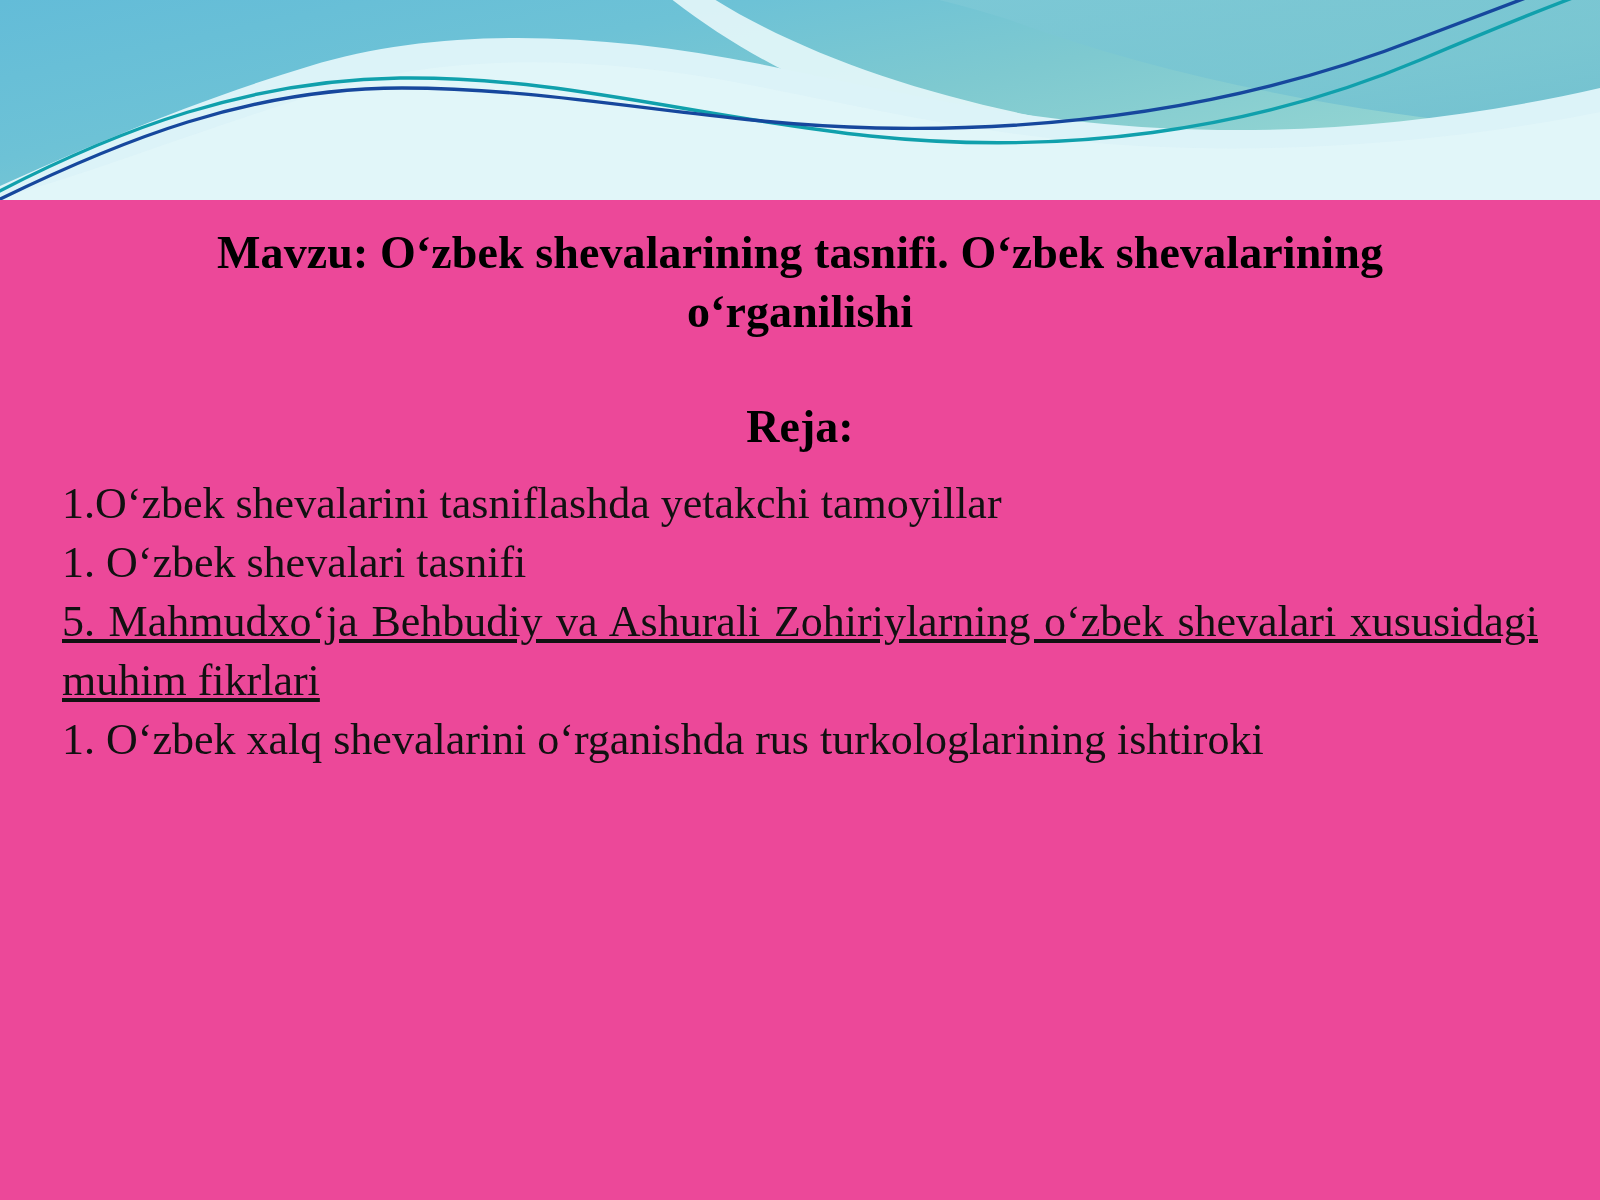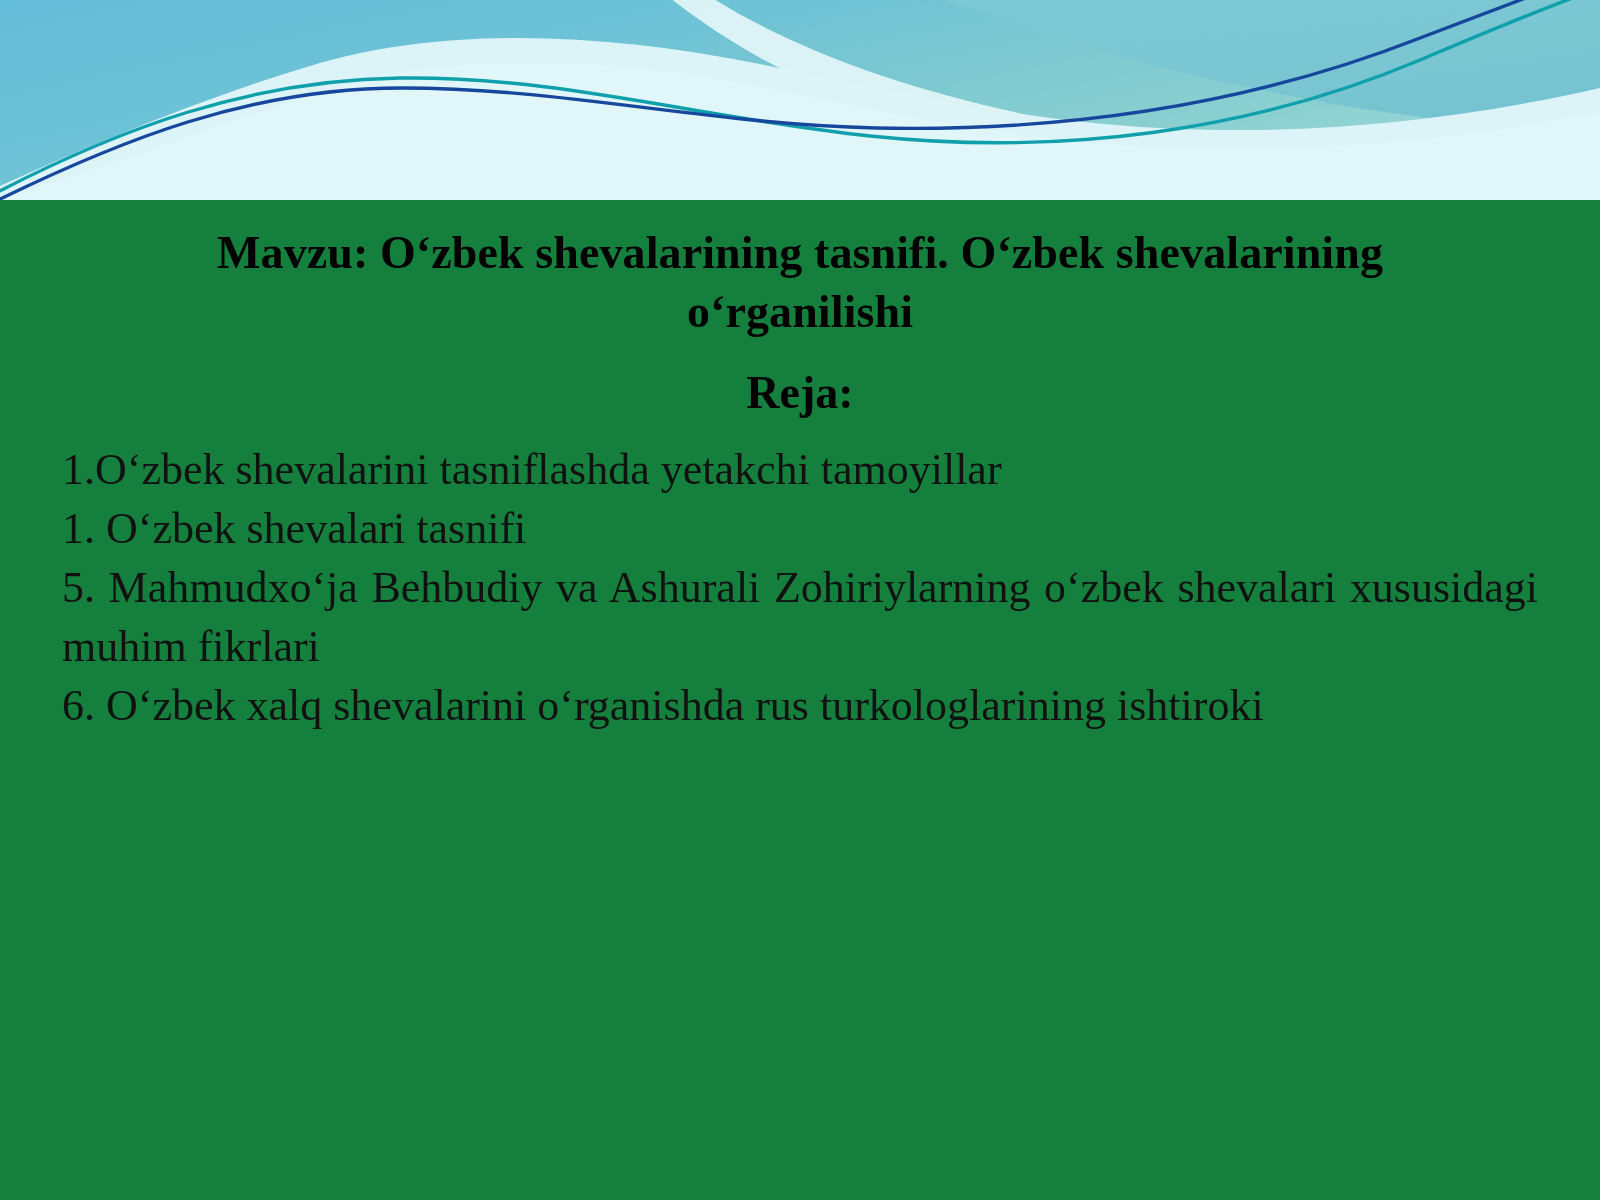--- a/index.html
+++ b/index.html
@@ -10,21 +10,21 @@
     width: 1600px;
     height: 1200px;
     overflow: hidden;
     font-family: "Liberation Serif", "DejaVu Serif", serif;
   }
 
   .slide {
     position: relative;
     width: 1600px;
     height: 1200px;
-    background: #15803d;
+    background: #ec4899;
     overflow: hidden;
   }
 
   
   .header-decoration {
     position: absolute;
     top: 0;
     left: 0;
     width: 1600px;
     height: 200px;
@@ -52,21 +52,21 @@
     text-align: center;
     font-weight: bold;
     font-size: 46px;
     line-height: 1.28;
     color: #000000;
     letter-spacing: 0.1px;
     padding: 0 56px;
   }
 
   .reja-heading {
-    margin: 26px 0 0 0;
+    margin: 60px 0 0 0;
     text-align: center;
     font-weight: bold;
     font-size: 46px;
     line-height: 1.1;
     color: #000000;
   }
 
   .reja-list {
     margin: 23px 0 0 0;
     padding: 0;
@@ -76,20 +76,21 @@
     font-size: 44px;
     line-height: 1.34;
     color: #111111;
     text-align: left;
     margin: 0;
     padding: 0;
   }
   .reja-list li.justified {
     text-align: justify;
     text-justify: inter-word;
+    text-decoration: underline;
   }
 </style>
 </head>
 <body>
 
 <div class="slide">
 
   <div class="header-decoration">
     <svg viewBox="0 0 1600 200" preserveAspectRatio="none" xmlns="http://www.w3.org/2000/svg">
       <defs>
@@ -140,17 +141,17 @@
   <div class="content">
 
     <h1 class="slide-title">Mavzu: O‘zbek shevalarining tasnifi. O‘zbek shevalarining o‘rganilishi</h1>
 
     <h2 class="reja-heading">Reja:</h2>
 
     <ul class="reja-list">
       <li>1.O‘zbek shevalarini tasniflashda yetakchi tamoyillar</li>
       <li>1. O‘zbek shevalari tasnifi</li>
       <li class="justified">5. Mahmudxo‘ja Behbudiy va Ashurali Zohiriylarning o‘zbek shevalari xususidagi muhim fikrlari</li>
-      <li>6. O‘zbek xalq shevalarini o‘rganishda rus turkologlarining ishtiroki</li>
+      <li>1. O‘zbek xalq shevalarini o‘rganishda rus turkologlarining ishtiroki</li>
     </ul>
 
   </div>
 </div>
 
 </body></html>

